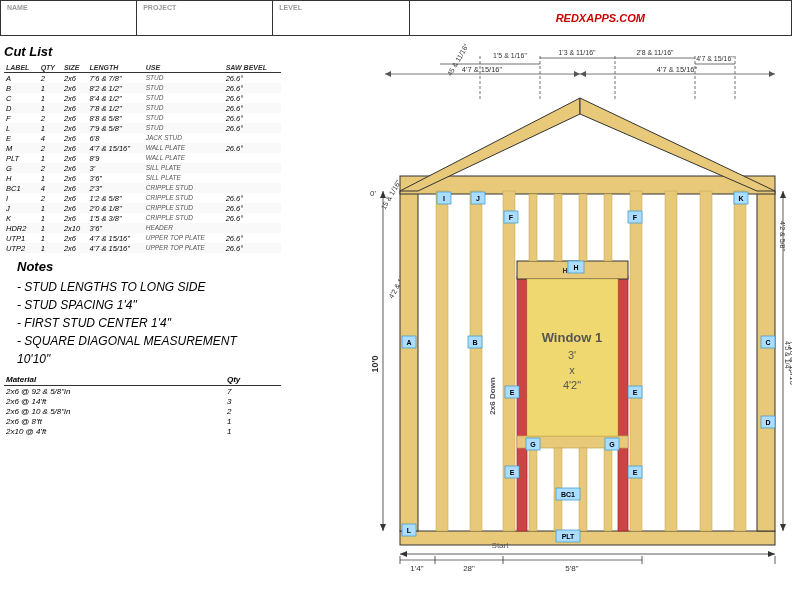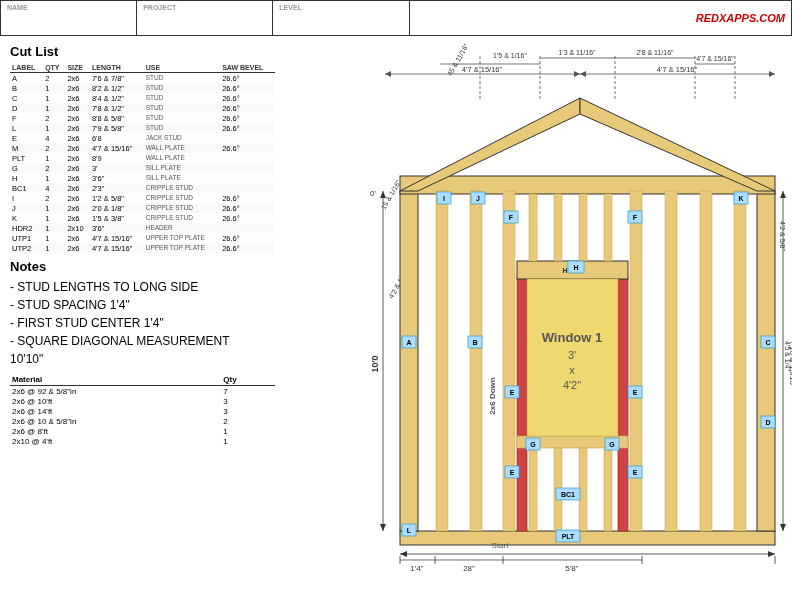--- a/index.html
+++ b/index.html
@@ -30,21 +30,21 @@
       padding: 3px 6px;
       flex: 1;
       font-size: 8px;
       font-weight: bold;
       text-transform: uppercase;
     }
     .header-cell:last-child {
       border-right: none;
       flex: 3;
       display: flex;
-      justify-content: flex-end;
+      justify-content: center;
       align-items: center;
     }
     .header-cell .header-label {
       color: #999;
       font-size: 7px;
       display: block;
     }
     .brand {
       color: #cc0000;
       font-size: 11px;
@@ -55,23 +55,24 @@
     
     .main {
       display: flex;
       height: calc(612px - 36px);
     }
 
     
     .left-panel {
       width: 285px;
       min-width: 285px;
-      padding: 8px 10px;
+      padding: 8px 4px;
       font-size: 9px;
       overflow: hidden;
+      font-style: italic;
     }
 
     .section-title {
       font-size: 13px;
       font-weight: bold;
       margin-bottom: 4px;
       color: #000;
     }
 
     
@@ -89,21 +90,21 @@
       font-size: 7px;
       color: #333;
     }
     .cut-list-table td {
       padding: 0.5px 2px;
       vertical-align: top;
     }
     .cut-list-table tr:nth-child(even) { background: #f9f9f9; }
 
     
-    .notes-section { margin-bottom: 6px; }
+    .notes-section { margin-bottom: 6px; margin-left: 13px; }
     .notes-list { font-size: 12px; line-height: 1.5; }
 
     
     .material-table {
       width: 100%;
       border-collapse: collapse;
       font-size: 8px;
     }
     .material-table th {
       font-weight: bold;
@@ -330,24 +331,20 @@
             <th>Material</th>
             <th>Qty</th>
           </tr>
         </thead>
         <tbody id="material-tbody">
             <tr>
               <td>2x6 @ 92 &amp; 5/8"in</td>
               <td>7</td>
             </tr>
             <tr>
-              <td>2x6 @ 10'ft</td>
-              <td>3</td>
-            </tr>
-            <tr>
               <td>2x6 @ 14'ft</td>
               <td>3</td>
             </tr>
             <tr>
               <td>2x6 @ 10 &amp; 5/8"in</td>
               <td>2</td>
             </tr>
             <tr>
               <td>2x6 @ 8'ft</td>
               <td>1</td>

